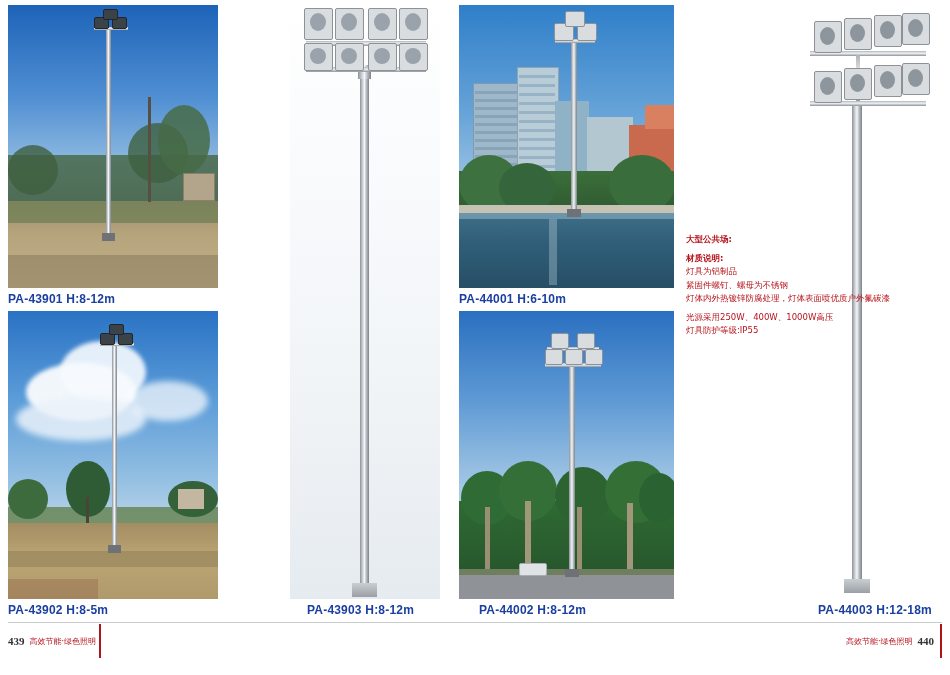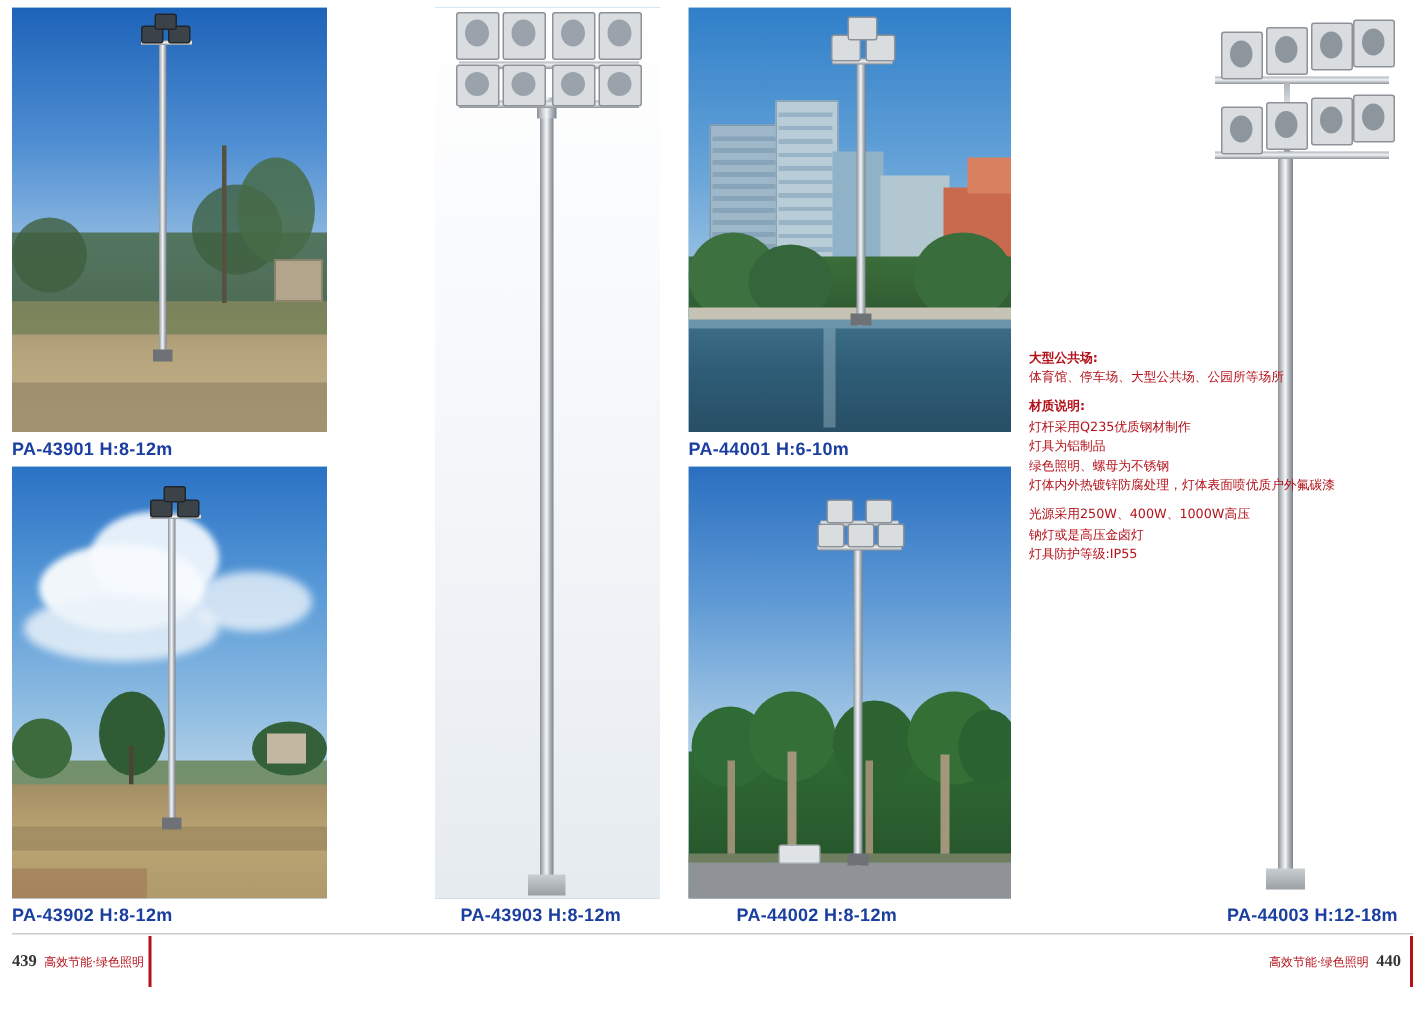--- a/index.html
+++ b/index.html
@@ -167,21 +167,21 @@
     <div style="position:absolute;left:0;top:240px;width:210px;height:16px;background:#8e7d55;opacity:.55;"></div>
     <div style="position:absolute;left:0;top:268px;width:90px;height:20px;background:#9a6f4d;opacity:.5;"></div>
 
     <div class="pole" style="left:104px;top:34px;width:5px;height:206px;"></div>
     <div class="crossarm" style="left:92px;top:32px;width:34px;height:3px;"></div>
     <div class="lamp-head" style="left:92px;top:22px;width:13px;height:10px;"></div>
     <div class="lamp-head" style="left:110px;top:22px;width:13px;height:10px;"></div>
     <div class="lamp-head" style="left:101px;top:13px;width:13px;height:9px;"></div>
     <div style="position:absolute;left:100px;top:234px;width:13px;height:8px;background:#6e7276;"></div>
   </div>
-  <div class="caption" style="left:8px; top:603px;">PA-43902 H:8-12m</div>
+  <div class="caption" style="left:8px; top:603px;">PA-43902 H:8-5m</div>
 
   <div class="photo" style="left:290px; top:5px; width:150px; height:594px;">
     <div class="sky-grad" style="background:linear-gradient(to bottom,#ffffff 0%,#f3f6f9 55%,#e6ebef 100%);"></div>
 
     <div class="pole" style="left:70px;top:70px;width:9px;height:520px;"></div>
     <div class="pole" style="left:68px;top:60px;width:13px;height:14px;"></div>
 
     <div class="crossarm" style="left:16px;top:62px;width:120px;height:5px;"></div>
     <div class="crossarm" style="left:16px;top:36px;width:120px;height:5px;"></div>
 
@@ -264,21 +264,21 @@
     <div class="pole" style="left:110px;top:54px;width:6px;height:212px;"></div>
     <div class="crossarm" style="left:86px;top:52px;width:56px;height:4px;"></div>
     <div class="crossarm" style="left:88px;top:36px;width:52px;height:4px;"></div>
     <div class="lamp-head light" style="left:86px;top:38px;width:16px;height:14px;"></div>
     <div class="lamp-head light" style="left:106px;top:38px;width:16px;height:14px;"></div>
     <div class="lamp-head light" style="left:126px;top:38px;width:16px;height:14px;"></div>
     <div class="lamp-head light" style="left:92px;top:22px;width:16px;height:14px;"></div>
     <div class="lamp-head light" style="left:118px;top:22px;width:16px;height:14px;"></div>
     <div style="position:absolute;left:106px;top:258px;width:14px;height:8px;background:#6e7276;"></div>
   </div>
-  <div class="caption" style="left:459px; top:603px;padding-left:32px;">PA-44002 H:8-12m</div>
+  <div class="caption" style="left:447px; top:603px;padding-left:32px;">PA-44002 H:8-12m</div>
 
   <div class="photo" style="left:790px; top:5px; width:152px; height:594px; background:#ffffff;">
     <div class="sky-grad" style="background:#ffffff;"></div>
 
     <div class="pole" style="left:62px;top:96px;width:10px;height:490px;"></div>
 
     <div class="crossarm" style="left:20px;top:46px;width:116px;height:5px;"></div>
     <div class="crossarm" style="left:66px;top:50px;width:4px;height:48px;"></div>
 
     <div class="lamp-head light" style="left:24px;top:16px;width:26px;height:30px;"></div>
@@ -300,30 +300,27 @@
     <div class="blob" style="left:60px;top:69px;width:15px;height:18px;background:#8e969d;"></div>
     <div class="blob" style="left:90px;top:66px;width:15px;height:18px;background:#8e969d;"></div>
     <div class="blob" style="left:118px;top:64px;width:15px;height:18px;background:#8e969d;"></div>
 
     <div style="position:absolute;left:54px;top:574px;width:26px;height:14px;background:linear-gradient(to bottom,#c9ced2,#9aa0a5);"></div>
   </div>
   <div class="caption" style="left:818px; top:603px;">PA-44003 H:12-18m</div>
 
   <div class="spec-col">
     <div class="hdr">大型公共场:</div>
-    <div>体育馆、停车场、大型公共场、公园所等场所</div>
     <div class="gap"></div>
     <div class="hdr">材质说明:</div>
-    <div>灯杆采用Q235优质钢材制作</div>
     <div>灯具为铝制品</div>
-    <div>绿色照明、螺母为不锈钢</div>
+    <div>紧固件螺钉、螺母为不锈钢</div>
     <div>灯体内外热镀锌防腐处理，灯体表面喷优质户外氟碳漆</div>
     <div class="gap"></div>
     <div>光源采用250W、400W、1000W高压</div>
-    <div>钠灯或是高压金卤灯</div>
     <div>灯具防护等级:IP55</div>
   </div>
 
   <div class="footer-rule"></div>
 
   <div class="pg-left">
     <span class="pg-num">439</span>
     <span class="pg-text">高效节能·绿色照明</span>
     <span class="pg-bar l" style="margin-left:-2px;"></span>
   </div>

